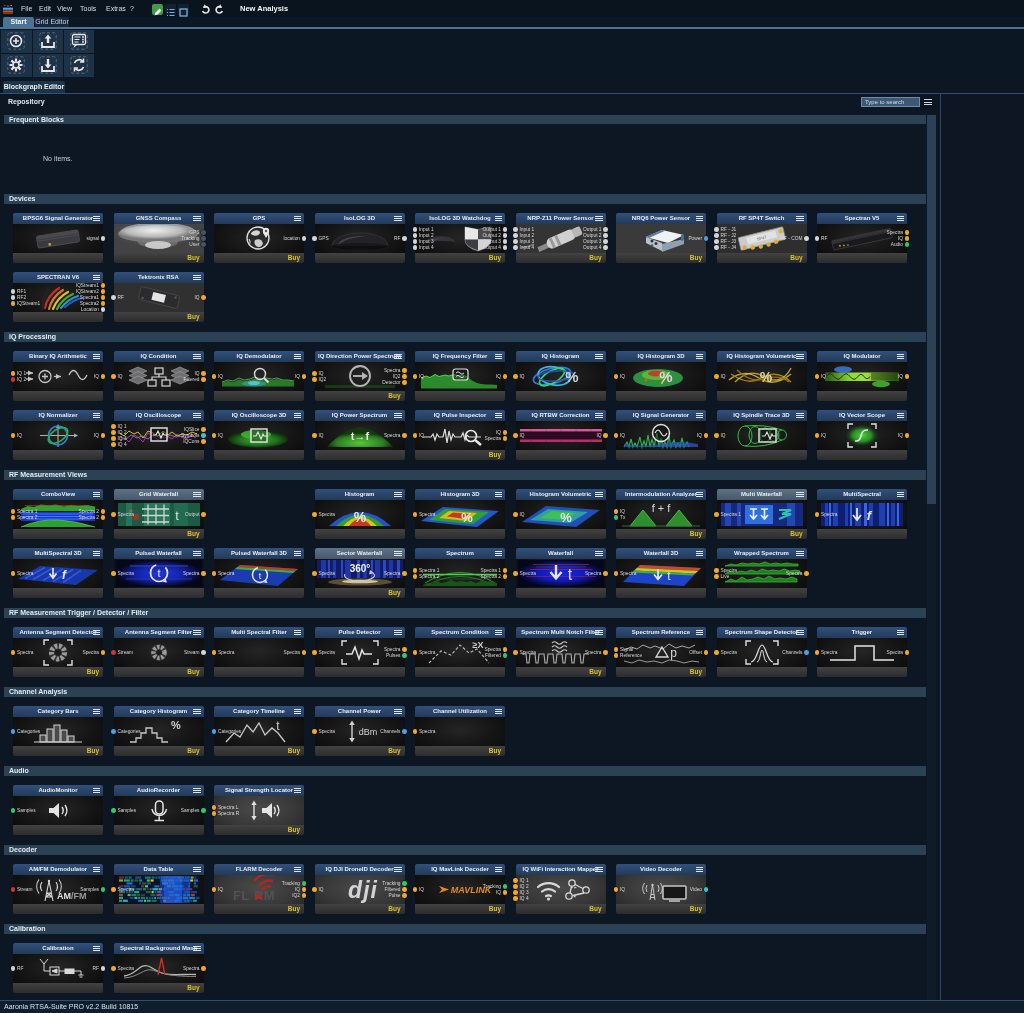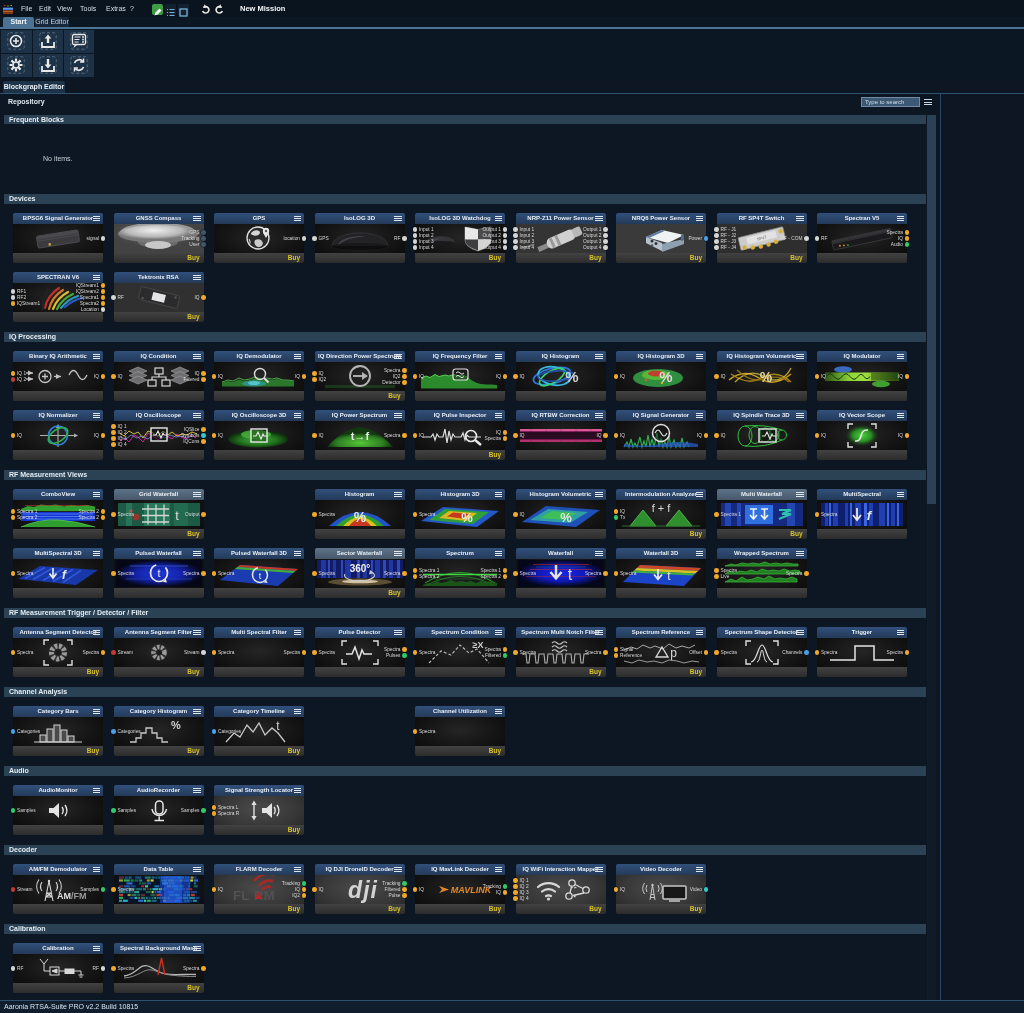--- a/index.html
+++ b/index.html
@@ -53,21 +53,21 @@
         <rect x="2" y="2" width="7" height="7" fill="none" stroke="#7ab0d8" stroke-width="1.3"></rect>
       </svg></div>
 <svg class="abs" style="left:200px;top:3px" width="12" height="12" viewBox="0 0 12 12">
 <path d="M3.5,4.5 a3.2,3.2 0 1 1 -0.8,3.4" stroke="#e8e8e8" stroke-width="1.6" fill="none"></path>
       <path d="M4.6,1.2 L3.2,4.9 L7,4.4 Z" fill="#e8e8e8"></path>
     </svg>
 <svg class="abs" style="left:213px;top:3px" width="12" height="12" viewBox="0 0 12 12">
 <path d="M8.5,4.5 a3.2,3.2 0 1 0 0.8,3.4" stroke="#e8e8e8" stroke-width="1.6" fill="none"></path>
       <path d="M7.4,1.2 L8.8,4.9 L5,4.4 Z" fill="#e8e8e8"></path>
     </svg>
-<div class="abs" style="left:240px;top:4px;font-size:7.5px;color:#f2f5f8;font-weight:bold">New Mission</div>
+<div class="abs" style="left:240px;top:4px;font-size:7.5px;color:#f2f5f8;font-weight:bold">New Analysis</div>
 <div class="abs" style="left:0;top:17px;width:1024px;height:11px;background:#0c1724"></div>
 <div class="abs" style="left:3px;top:17px;width:31px;height:10px;background:#4d7394;color:#f0f5f8;font-size:7px;font-weight:bold;text-align:center;line-height:10px;border-radius:2px 2px 0 0">Start</div>
 <div class="abs" style="left:35px;top:17px;width:34px;height:10px;background:#16273b;color:#c4d0da;font-size:7px;text-align:center;line-height:10px;border-radius:2px 2px 0 0">Grid Editor</div>
 <div class="abs" style="left:0;top:27px;width:1024px;height:1.5px;background:#4d7394"></div>
 <div class="abs" style="left:0;top:28.5px;width:1024px;height:50px;background:#0c1724"></div>
 <div class="abs" style="left:0.5px;top:29.5px;width:31px;height:23px;background:#1d3246"></div>
 <svg class="abs" style="left:7.0px;top:32.0px" width="18" height="18" viewBox="0 0 18 18">
       <rect x="0.8" y="0.8" width="16.4" height="16.4" rx="2" fill="none" stroke="#9fb0bc" stroke-width="0.7" stroke-dasharray="3,2.2" opacity="0.65"></rect>
       <circle cx="9" cy="9" r="5.5" stroke="#e8e8e8" stroke-width="1.6" fill="none"></circle>
       <path d="M9,6 v6 M6,9 h6" stroke="#e8e8e8" stroke-width="1.6"></path>
@@ -1590,20 +1590,40 @@
         <svg width="90" height="29" viewBox="0 0 90 29" style="position:absolute;left:0;top:0">
           <path d="M12,25 L20,16 L26,20 L33,8 L39,15 L45,6 L51,18 L58,11 L64,16 L71,25" stroke="#c8c8c8" stroke-width="1.3" fill="none"></path>
           <text x="64" y="13" font-size="12" fill="#d0d0d0" font-weight="normal" font-family="Liberation Sans, sans-serif" text-anchor="middle">t</text>
         </svg>
       </div>
       <div class="cs"></div>
       <div class="buy">Buy</div>
       <div class="port pl" style="top:23.0px">
         <span class="dot" style="background:#4aa0e8"></span>
         <span class="lab">Categories</span>
+      </div>
+    </div>
+<div class="card" style="left:314.5px;top:706px">
+      <div class="ct">Channel Power<span class="hm"></span></div>
+      <div class="cb">
+        <svg width="90" height="29" viewBox="0 0 90 29" style="position:absolute;left:0;top:0">
+          <path d="M37,7 v15" stroke="#d0d0d0" stroke-width="1.4"></path>
+<path d="M37,3.5 l-2.8,4.6 h5.6 Z M37,25.5 l-2.8,-4.6 h5.6 Z" fill="#d0d0d0"></path>
+          <text x="53" y="18" font-size="9" fill="#d0d0d0" font-weight="normal" font-family="Liberation Sans, sans-serif" text-anchor="middle">dBm</text>
+        </svg>
+      </div>
+      <div class="cs"></div>
+      <div class="buy">Buy</div>
+      <div class="port pl" style="top:23.0px">
+        <span class="dot" style="background:#f0a82c"></span>
+        <span class="lab">Spectra</span>
+      </div>
+      <div class="port pr" style="top:23.0px">
+        <span class="dot" style="background:#4aa0e8"></span>
+        <span class="lab">Channels</span>
       </div>
     </div>
 <div class="card" style="left:415.0px;top:706px">
       <div class="ct">Channel Utilization<span class="hm"></span></div>
       <div class="cb">
         <svg width="90" height="29" viewBox="0 0 90 29" style="position:absolute;left:0;top:0"></svg>
       </div>
       <div class="cs"></div>
       <div class="buy">Buy</div>
       <div class="port pl" style="top:23.0px">

